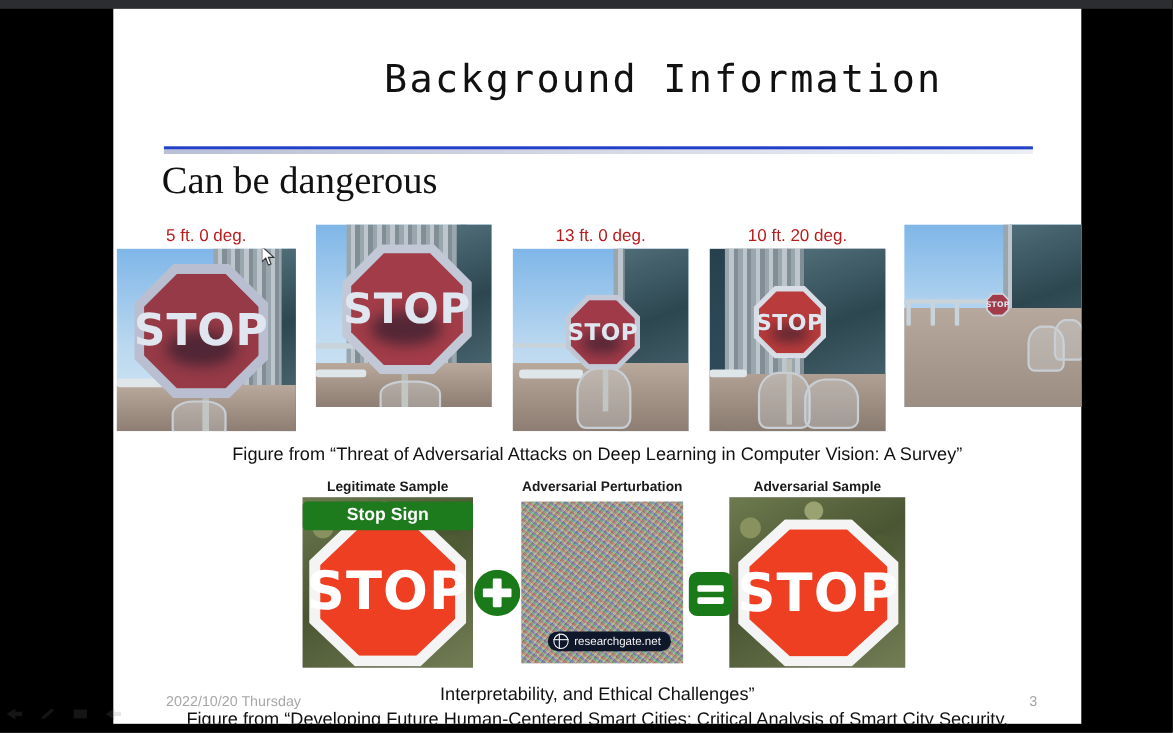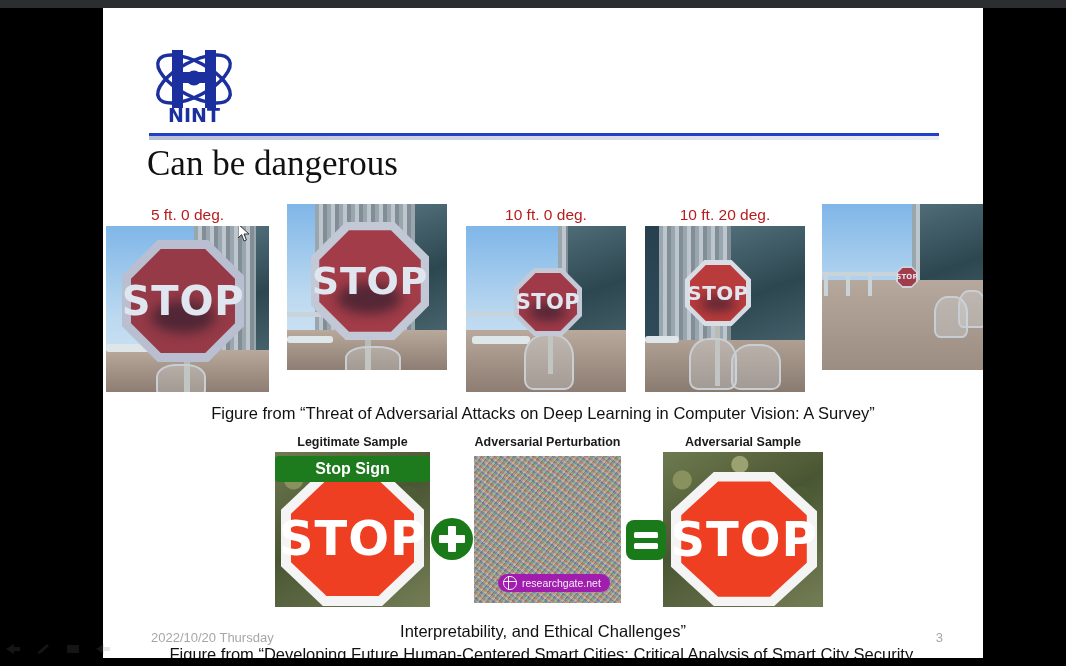--- a/index.html
+++ b/index.html
@@ -61,21 +61,21 @@
     background:
       radial-gradient(circle at 12% 18%,#89925f 0 9px,transparent 10px),
       radial-gradient(circle at 86% 30%,#4e5c36 0 12px,transparent 13px),
       radial-gradient(circle at 22% 78%,#5e6b3e 0 14px,transparent 15px),
       radial-gradient(circle at 72% 86%,#7b855a 0 10px,transparent 11px),
       radial-gradient(circle at 48% 8%,#9aa271 0 8px,transparent 9px),
       linear-gradient(150deg,#6e7a4e,#4a5533 45%,#737d55);}
   .tag{position:absolute;z-index:6;border-radius:4px;color:#fff;font-weight:bold;
     display:flex;align-items:center;justify-content:center;font-size:16px;}
   .noise{position:absolute;inset:0;background:#a9a9a9;}
-  .wm{position:absolute;z-index:8;background:#a21caf;color:#f2f2f2;border-radius:11px;
+  .wm{position:absolute;z-index:8;background:#0f172a;color:#f2f2f2;border-radius:11px;
     display:flex;align-items:center;gap:5px;padding:2px 9px 2px 5px;font-size:10.5px;}
   .wm .globe{width:12px;height:12px;border-radius:50%;border:1.4px solid #f2f2f2;position:relative;flex:none;}
   .wm .globe:before{content:"";position:absolute;left:-1.4px;right:-1.4px;top:4.2px;height:1.2px;background:#f2f2f2;}
   .wm .globe:after{content:"";position:absolute;left:4.2px;top:-1.4px;bottom:-1.4px;width:1.2px;background:#f2f2f2;}
   .opsym{position:absolute;z-index:9;}
 
   .caption2{position:absolute;left:0;top:612px;width:880px;text-align:center;font-size:16.5px;color:#111;line-height:23px;}
 
   .footdate{position:absolute;left:48px;top:622px;font-size:13px;color:#a7a7a7;}
   .footnum{position:absolute;right:40px;top:622px;font-size:13px;color:#a7a7a7;}
@@ -84,34 +84,22 @@
   .tray svg{display:block;}
 </style>
 </head>
 <body>
 
 <div class="screen">
   <div class="topbar"></div>
 
   <div class="slide">
 
-    <div class="logo">
-      <svg viewBox="0 0 88 86">
-        <g stroke="#1b2f9e" stroke-width="3.4" fill="none">
-          <ellipse cx="44" cy="41" rx="40" ry="17" transform="rotate(28 44 41)"></ellipse>
-          <ellipse cx="44" cy="41" rx="40" ry="17" transform="rotate(-28 44 41)"></ellipse>
-        </g>
-        <rect x="22" y="12" width="11" height="58" fill="#1b2f9e"></rect>
-        <rect x="55" y="12" width="11" height="58" fill="#1b2f9e"></rect>
-        <rect x="22" y="34" width="44" height="11" fill="#1b2f9e"></rect>
-        <circle cx="44" cy="40" r="7.5" fill="#1b2f9e"></circle>
-        <text x="44" y="84" text-anchor="middle" font-family="DejaVu Sans, sans-serif" font-size="19" font-weight="bold" fill="#1b2f9e">NINT</text>
-      </svg>
-    </div>
-
+
+    <div class="slide-title">Background Information</div>
     <div class="rule-blue"></div>
     <div class="rule-grad"></div>
     <div class="subhead">Can be dangerous</div>
 
     <div class="photorow">
 
       <div class="pcell" style="left:2px;width:163px;">
         <div class="plabel">5 ft.  0 deg.</div>
         <div class="photo">
           <div class="sky"></div>
@@ -144,21 +132,21 @@
           <div class="chair" style="left:58px;top:142px;width:52px;height:26px;"></div>
           <div class="oct" style="left:24px;top:18px;width:118px;height:118px;background:#c2c8d6;">
             <div class="inner" style="background:#a23c48;"></div>
             <div class="smudge" style="left:22%;top:52%;width:54%;height:26%;background:#3a2030;"></div>
             <div class="word" style="font-size:38px;">STOP</div>
           </div>
         </div>
       </div>
 
       <div class="pcell" style="left:362px;width:160px;">
-        <div class="plabel">10 ft.  0 deg.</div>
+        <div class="plabel">13 ft.  0 deg.</div>
         <div class="photo">
           <div class="sky"></div>
           <div class="glass" style="left:96px;right:0;"></div>
           <div class="bldg" style="left:92px;width:10px;"></div>
           <div class="deck" style="height:62px;"></div>
           <div class="rail" style="left:0;top:86px;width:92px;height:4px;"></div>
           <div class="table" style="left:6px;top:110px;width:58px;height:8px;"></div>
           <div class="post" style="left:82px;top:104px;width:5px;height:44px;"></div>
           <div class="chair" style="left:58px;top:108px;width:46px;height:52px;"></div>
           <div class="oct" style="left:48px;top:42px;width:68px;height:68px;background:#c3c9d6;">

